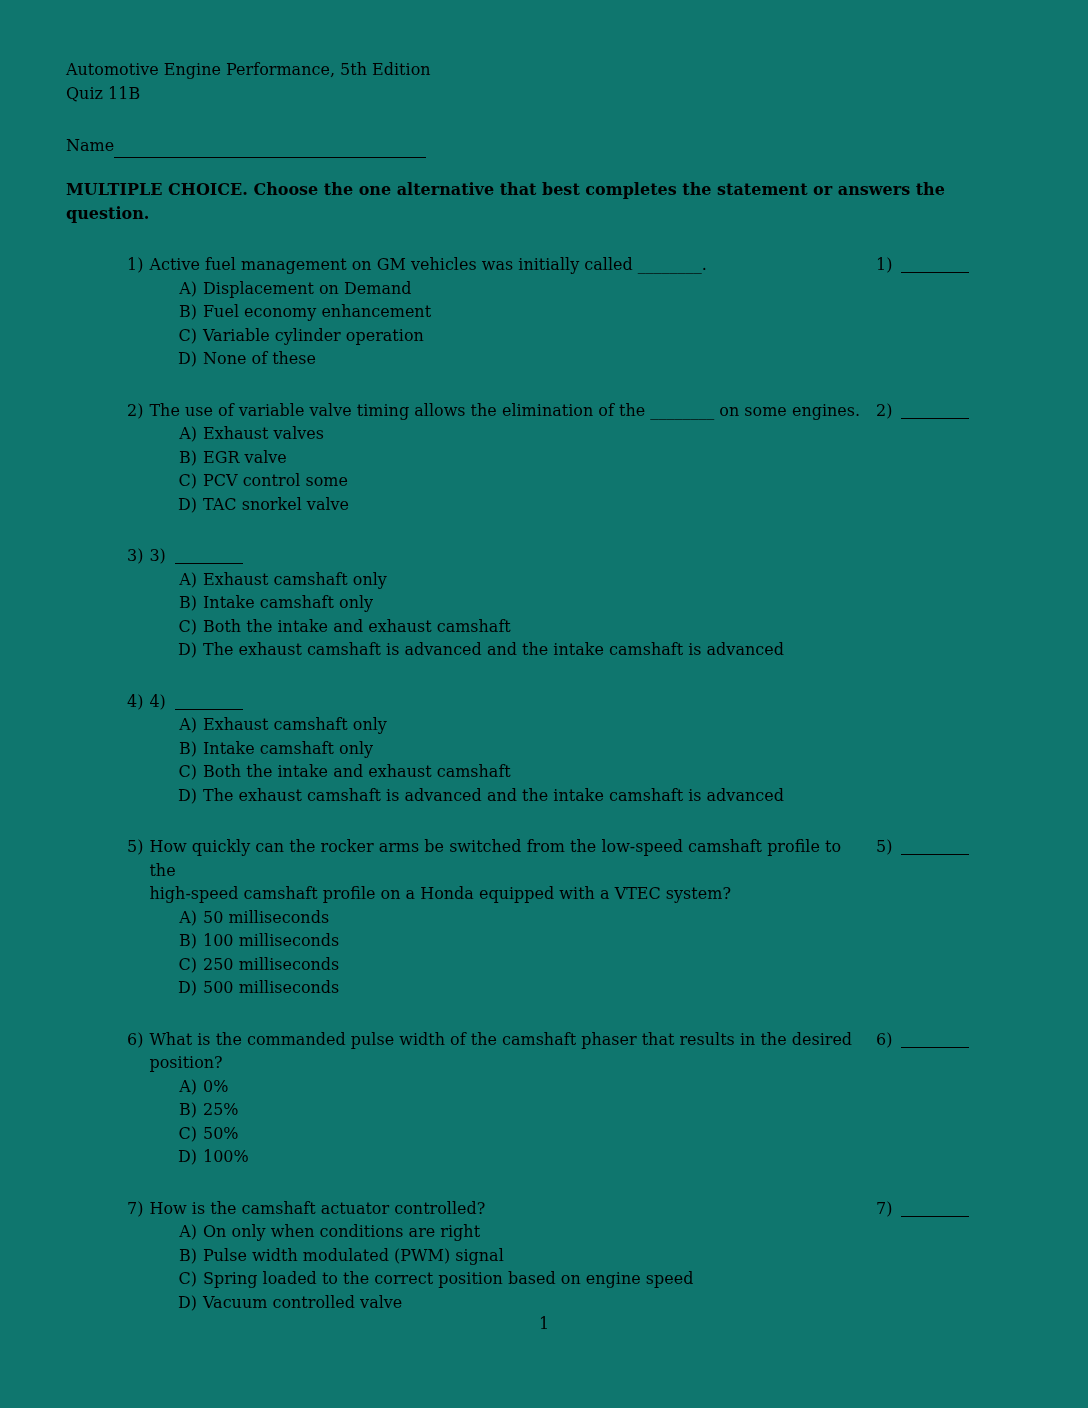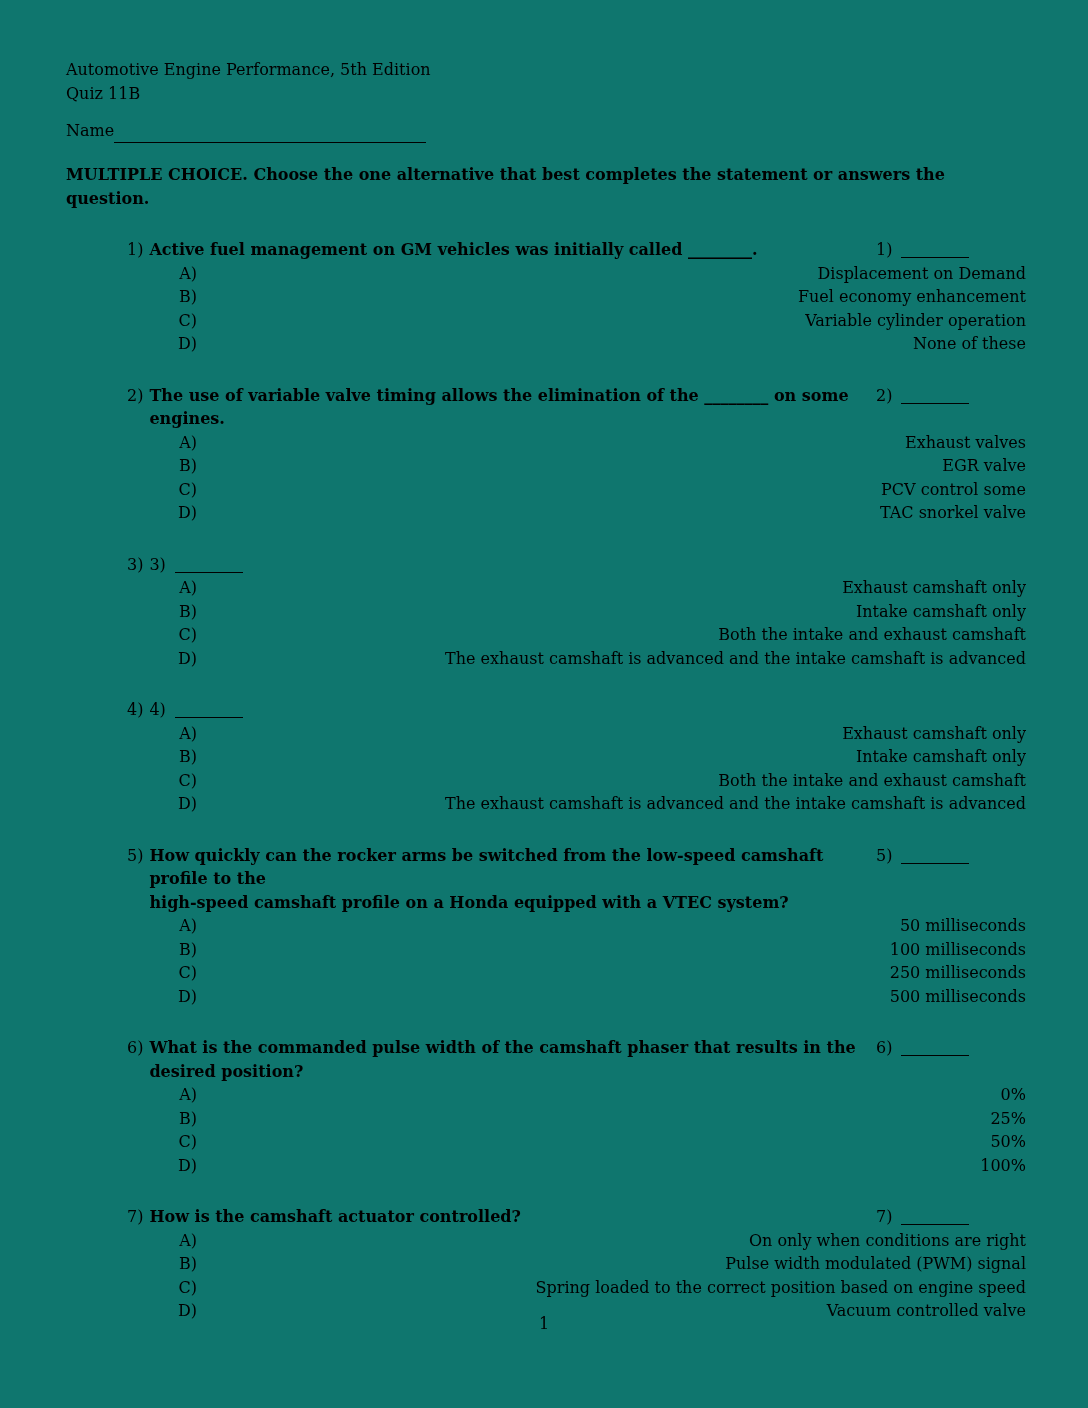--- a/index.html
+++ b/index.html
@@ -8,57 +8,57 @@
     width: 1088px;
     height: 1408px;
     background: #0f766e;
     color: #000000;
     font-family: "DejaVu Serif", "DejaVu Sans", serif;
     font-size: 16px;
     overflow: hidden;
   }
   .header { margin: 58px 0 0 66px; }
   .header-line { line-height: 24px; }
-  .name-row { margin-top: 13px; display: flex; align-items: flex-end; line-height: 24px; }
+  .name-row { margin-top: 28px; display: flex; align-items: flex-end; line-height: 24px; }
   .name-line {
     display: inline-block;
     width: 312px;
     height: 20px;
     border-bottom: 1px solid #000;
   }
   .instructions {
     margin: 20px 60px 0 66px;
     font-weight: bold;
     line-height: 24px;
   }
   .questions { margin-top: 27px; }
   .question { margin: 0 62px 28px 127px; }
   .q-row { display: flex; align-items: flex-start; }
   .q-num { flex: 0 0 auto; margin-right: 6px; line-height: 23.5px; }
   .q-text { flex: 1 1 auto; padding-right: 14px; }
-  .q-text > div { line-height: 23.5px; font-weight: bold; }
+  .q-text > div { line-height: 23.5px; }
   .q-answer {
     flex: 0 0 auto;
     width: 150px;
     display: flex;
     align-items: flex-start;
     justify-content: flex-start;
   }
   .q-answer .a-num { line-height: 23.5px; }
   .ans-line {
     display: inline-block;
     width: 68px;
     height: 19px;
     margin-left: 9px;
     border-bottom: 1.6px solid #000;
   }
   .options { margin-left: 48px; }
   .option { display: flex; line-height: 23.5px; }
   .opt-letter { flex: 0 0 auto; min-width: 22px; text-align: right; margin-right: 6px; }
-  .opt-text { flex: 1 1 auto; text-align: right; }
+  .opt-text { flex: 1 1 auto; }
   .page-footer {
     position: absolute;
     bottom: 74px;
     left: 0;
     width: 100%;
     text-align: center;
     line-height: 20px;
   }
 </style>
 </head>

